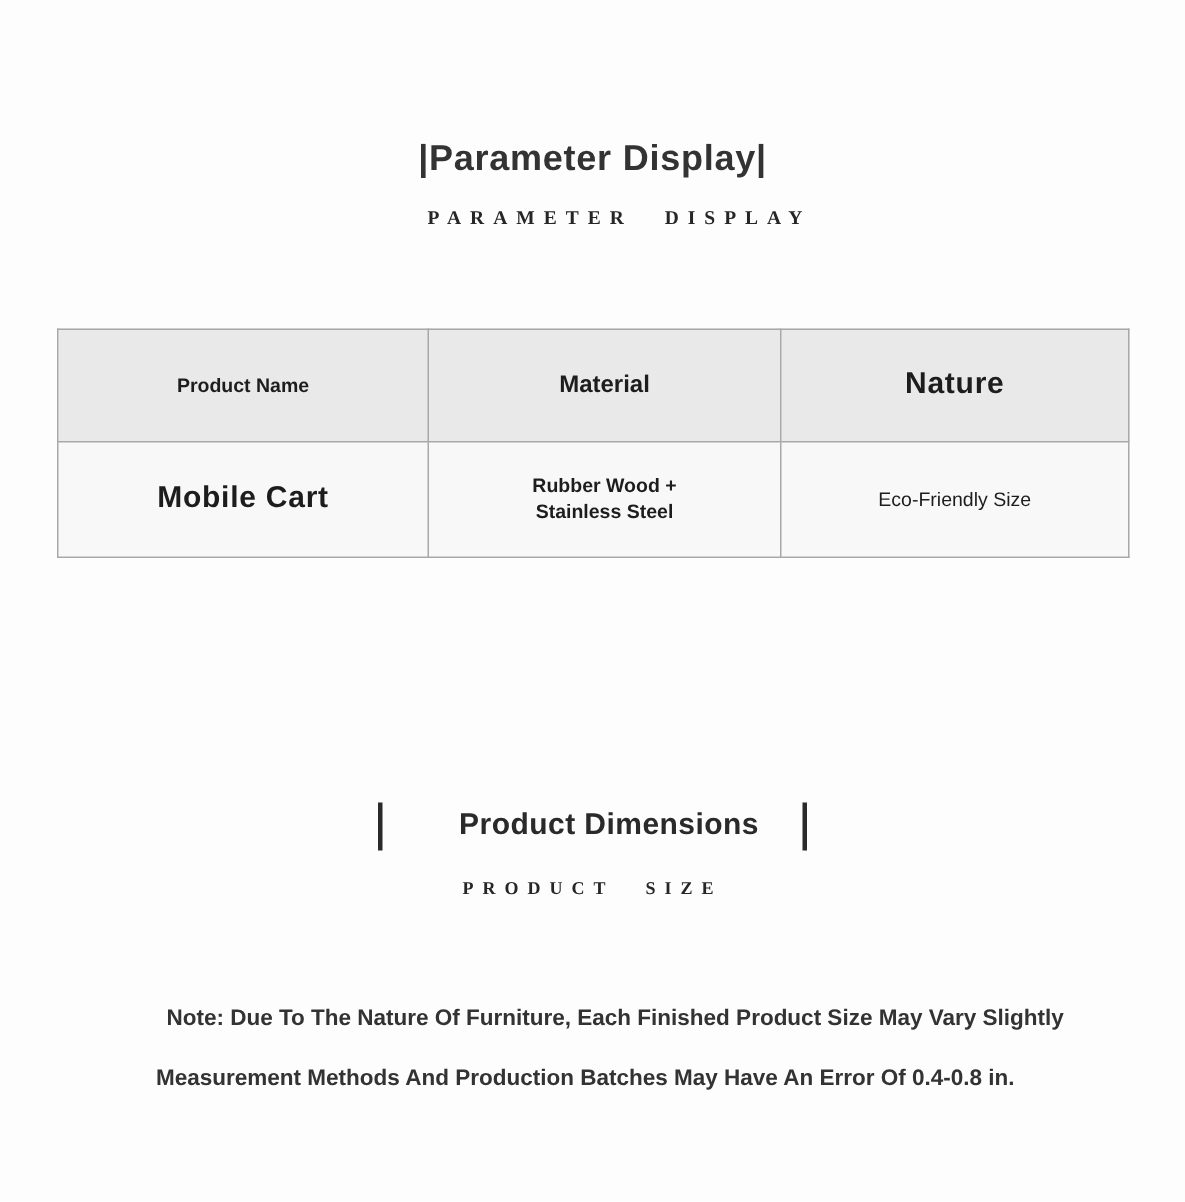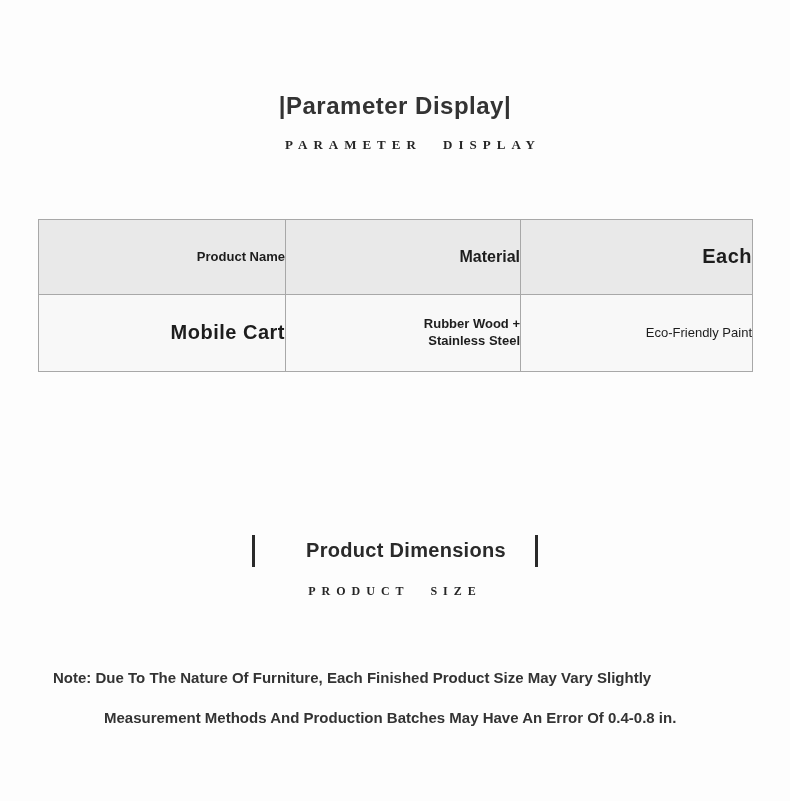--- a/index.html
+++ b/index.html
@@ -54,21 +54,21 @@
     table-layout: fixed;
   }
 
   table.spec-table col.c1 { width: 247px; }
   table.spec-table col.c2 { width: 235px; }
   table.spec-table col.c3 { width: 232px; }
 
   table.spec-table th,
   table.spec-table td {
     border: 1px solid #a8a8a8;
-    text-align: right;
+    text-align: center;
     vertical-align: middle;
     color: #1d1d1d;
   }
 
   table.spec-table thead tr { height: 75px; background: #e9e9e9; }
   table.spec-table tbody tr { height: 77px; background: #f8f8f8; }
 
   th.h-product { font-size: 13px; font-weight: 600; }
   th.h-material { font-size: 16px; font-weight: 700; }
   th.h-paint { font-size: 20px; font-weight: 700; letter-spacing: 0.5px; }
@@ -125,21 +125,21 @@
 
   .note-line {
     font-size: 15px;
     font-weight: 600;
     color: #333333;
     line-height: 26px;
     text-align: left;
     white-space: nowrap;
   }
 
-  .note-line.l1 { padding-left: 53px; }
+  .note-line.l1 { padding-left: 111px; }
   .note-line.l2 { padding-left: 104px; margin-top: 14px; }
 </style>
 </head>
 <body>
 
 <div class="page">
 
   <div class="section-head param-head">
     <div class="main-title">|Parameter Display|</div>
     <div class="sub-title">PARAMETER DISPLAY</div>
@@ -149,29 +149,29 @@
     <table class="spec-table">
       <colgroup>
         <col class="c1">
           <col class="c2">
           <col class="c3">
       </colgroup>
       <thead>
         <tr>
           <th class="h-product">Product Name</th>
           <th class="h-material">Material</th>
-          <th class="h-paint">Each</th>
+          <th class="h-paint">Nature</th>
         </tr>
       </thead>
       <tbody>
         <tr>
           <td class="c-product">Mobile Cart</td>
           <td class="c-material">Rubber Wood +
 Stainless Steel</td>
-          <td class="c-paint">Eco-Friendly Paint</td>
+          <td class="c-paint">Eco-Friendly Size</td>
         </tr>
       </tbody>
     </table>
   </div>
 
   <div class="section-head dim-head">
     <div class="dim-title-row">
       <span class="v-bar left"></span>
       <span class="dim-title-text">Product Dimensions</span>
       <span class="v-bar right"></span>

